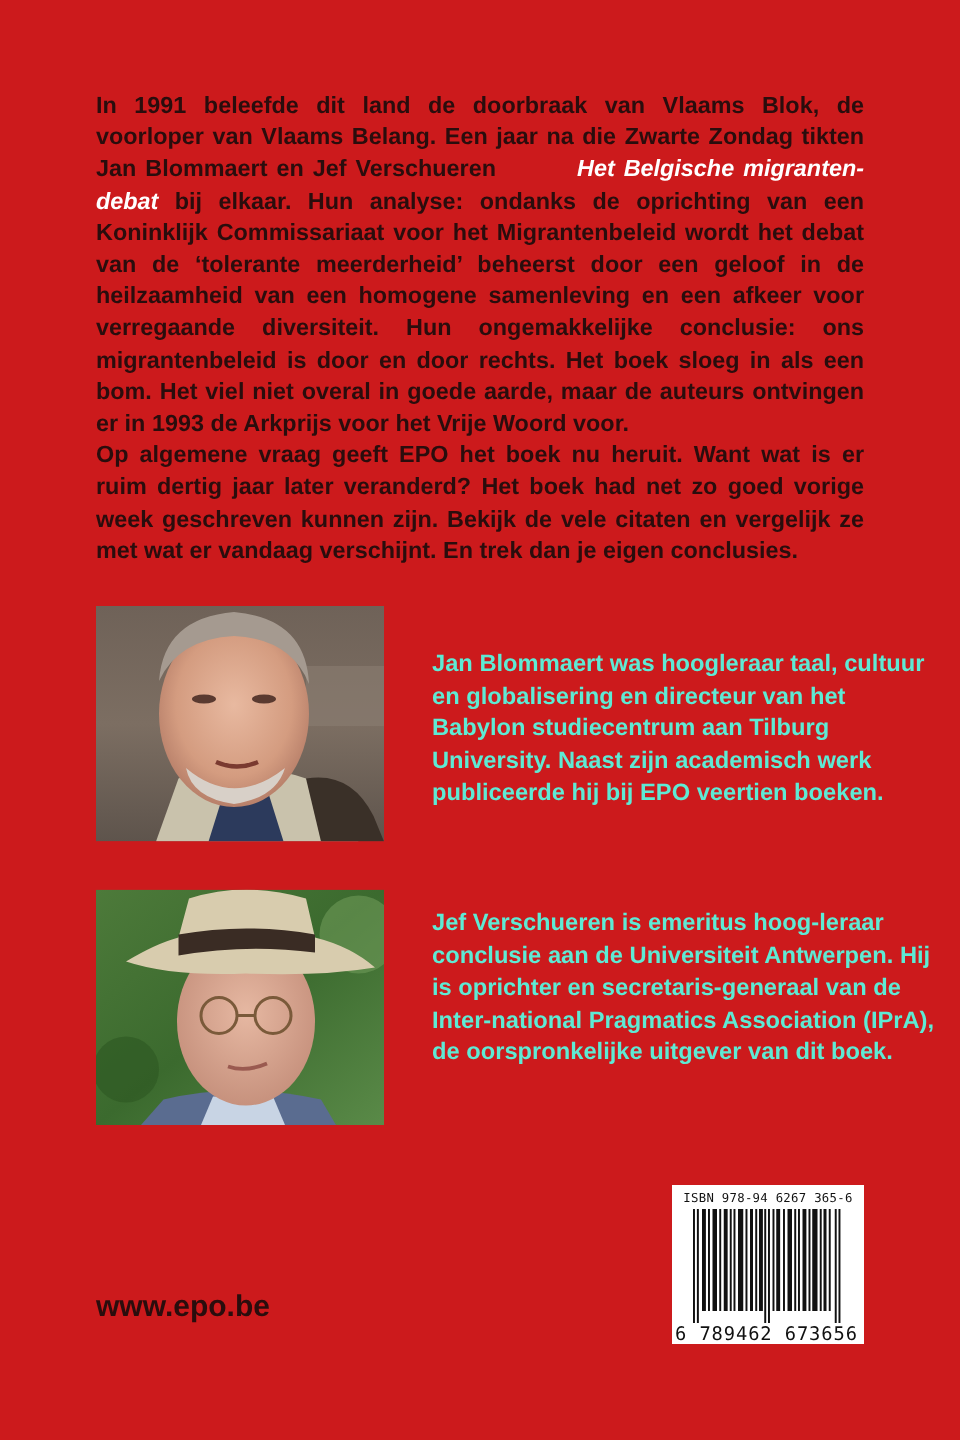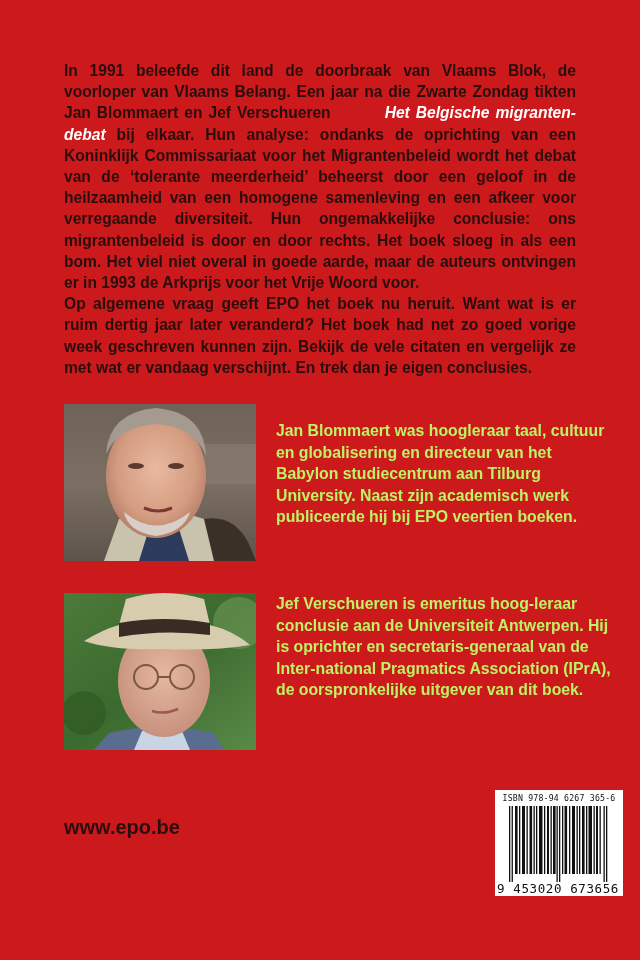--- a/index.html
+++ b/index.html
@@ -19,33 +19,32 @@
     .photo {
       position: absolute; left: 64px; width: 192px; height: 157px;
       overflow: hidden;
     }
     .photo svg { display: block; }
     .photo-1 { top: 404px; }
     .photo-2 { top: 593px; }
     .bio {
       position: absolute; left: 276px; width: 340px;
       font-size: 15.8px; line-height: 21.6px; font-weight: bold;
-      color: #bef264; margin: 0;
+      color: #5eead4; margin: 12px;
     }
     .bio-1 { top: 420px; }
     .bio-2 { top: 593px; }
     .website {
-      position: absolute; left: 64px; top: 816px;
+      position: absolute; left: 64px; top: 860px;
       font-size: 20px; font-weight: bold; color: #2a0d0d;
       text-decoration: none;
     }
     .barcode-box {
       position: absolute; left: 448px; top: 790px; width: 128px; height: 106px;
       background: #ffffff;
-      margin-left: 47px;
     }
     .isbn-label {
       position: absolute; left: 0; top: 3px; width: 128px; text-align: center;
       font-family: "DejaVu Sans Mono", monospace; font-size: 8.2px; color: #111;
       letter-spacing: 0.2px;
     }
     .bars { position: absolute; left: 14px; top: 16px; }
     .ean-digits {
       position: absolute; left: 2px; bottom: 0px; width: 124px;
       font-family: "DejaVu Sans Mono", monospace; font-size: 12.5px; color: #111;
@@ -151,14 +150,14 @@
       <rect x="73" y="0" width="2.6" height="68"></rect>
       <rect x="77" y="0" width="1.3" height="68"></rect>
       <rect x="79.5" y="0" width="3.5" height="68"></rect>
       <rect x="84.5" y="0" width="1.3" height="68"></rect>
       <rect x="87" y="0" width="2" height="68"></rect>
       <rect x="90.5" y="0" width="1.3" height="68"></rect>
       <rect x="94.5" y="0" width="1.3" height="76"></rect>
       <rect x="97" y="0" width="1.3" height="76"></rect>
     </g>
   </svg>
-  <div class="ean-digits">9 453020 673656</div>
+  <div class="ean-digits">6 789462 673656</div>
 </div>
 
 </body></html>

